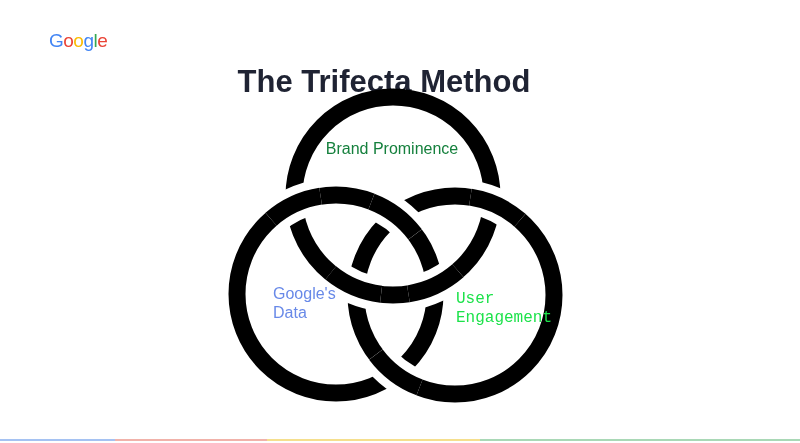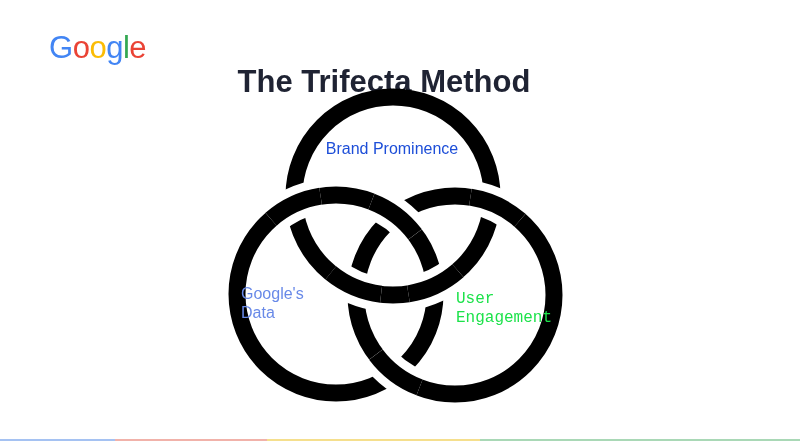--- a/index.html
+++ b/index.html
@@ -3,33 +3,33 @@
 <meta charset="utf-8">
 <style>
   html,body{margin:0;padding:0;}
   body{
     width:800px;height:443px;position:relative;overflow:hidden;
     background:#ffffff;
     font-family:"Liberation Sans", sans-serif;
   }
   .logo{
     position:absolute;left:49px;top:30px;
-    font-size:31px;font-weight:500;letter-spacing:-0.5px;
+    font-size:19px;font-weight:500;letter-spacing:-0.5px;
   }
   .title{
     position:absolute;left:384px;top:20px;transform:translateX(-50%);
     font-size:31px;font-weight:700;white-space:nowrap;margin-top:44px;
   }
   .rings-svg{position:absolute;left:0;top:0;}
   .ring-label{
     position:absolute;font-size:16px;line-height:19px;
     white-space:pre-line;
   }
   .label-top{left:392px;top:139px;transform:translateX(-50%);white-space:nowrap;}
-  .label-left{left:241px;top:284px;}
+  .label-left{left:273px;top:284px;}
   .label-right{left:456px;top:290px;font-family:Liberation Mono, monospace;}
   .footer-bar{position:absolute;top:439px;height:2px;}
   .seg-blue{left:0;width:115px;}
   .seg-red{left:115px;width:152px;}
   .seg-yellow{left:267px;width:213px;}
   .seg-green{left:480px;width:320px;}
 </style>
 </head>
 <body>
 
@@ -57,21 +57,21 @@
   <circle cx="455" cy="295" r="99" fill="none" stroke="#ffffff" stroke-width="34" pathLength="360" stroke-dasharray="32 328" stroke-dashoffset="-279"></circle>
   <circle cx="455" cy="295" r="99" fill="none" stroke-width="17" pathLength="360" stroke-dasharray="32 328" stroke-dashoffset="-279" stroke="#000000"></circle>
 
   <circle cx="336" cy="294" r="99" fill="none" stroke="#ffffff" stroke-width="34" pathLength="360" stroke-dasharray="32 328" stroke-dashoffset="-291"></circle>
   <circle cx="336" cy="294" r="99" fill="none" stroke-width="17" pathLength="360" stroke-dasharray="32 328" stroke-dashoffset="-291" stroke="#000000"></circle>
 
   <circle cx="455" cy="295" r="99" fill="none" stroke="#ffffff" stroke-width="34" pathLength="360" stroke-dasharray="32 328" stroke-dashoffset="-111"></circle>
   <circle cx="455" cy="295" r="99" fill="none" stroke-width="17" pathLength="360" stroke-dasharray="32 328" stroke-dashoffset="-111" stroke="#000000"></circle>
 </svg>
 
-<div class="ring-label label-top" style="color: #1d4ed8;">Brand Prominence</div>
+<div class="ring-label label-top" style="color: #15803d;">Brand Prominence</div>
 <div class="ring-label label-left" style="color: rgb(104, 137, 232);">Google's
 Data</div>
 <div class="ring-label label-right" style="color: rgb(28, 226, 74);">User
 Engagement</div>
 
 <div class="footer-bar seg-blue" style="background: rgb(165, 194, 242);"></div>
 <div class="footer-bar seg-red" style="background: rgb(241, 178, 170);"></div>
 <div class="footer-bar seg-yellow" style="background: rgb(245, 223, 141);"></div>
 <div class="footer-bar seg-green" style="background: rgb(169, 216, 182);"></div>
 

